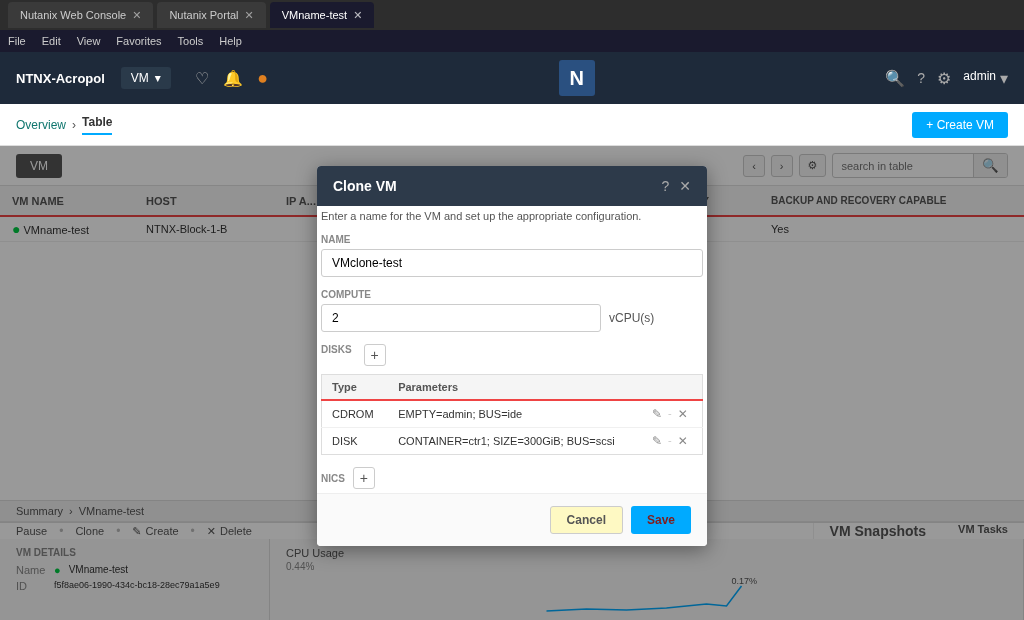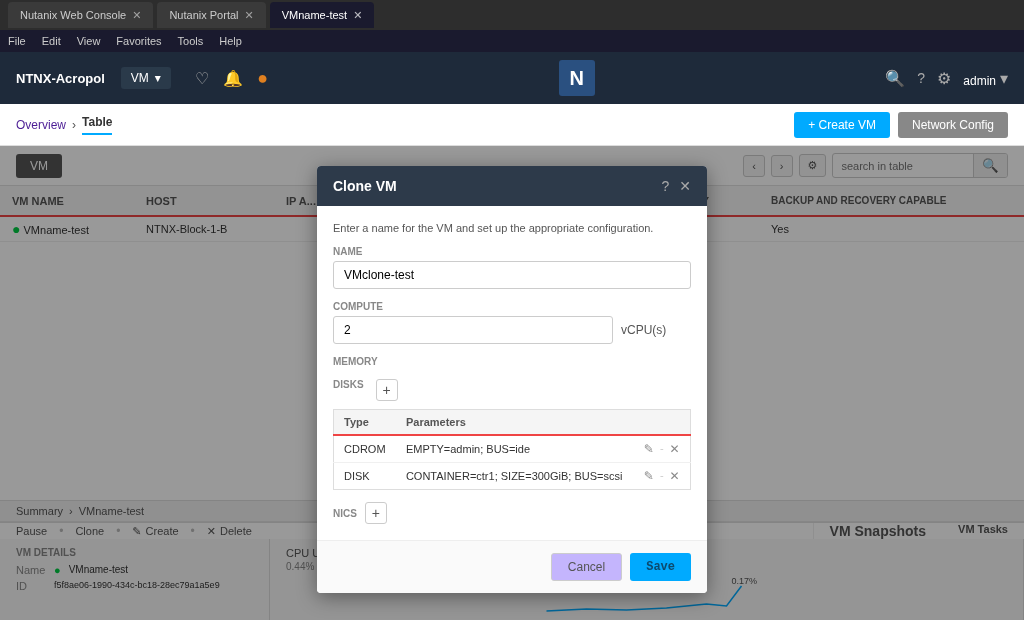--- a/index.html
+++ b/index.html
@@ -77,21 +77,21 @@
       font-weight: bold;
       width: 36px;
       height: 36px;
       display: flex;
       align-items: center;
       justify-content: center;
       border-radius: 3px;
     }
     .nav-right { display: flex; align-items: center; gap: 12px; }
     .nav-right span { color: #aaa; font-size: 16px; cursor: pointer; }
-    .admin-area { color: #fff; font-size: 12px; display: flex; align-items: flex-end; gap: 4px; cursor: pointer; }
+    .admin-area { color: #fff; font-size: 12px; display: flex; align-items: flex-start; gap: 4px; cursor: pointer; }
 
     
     .sub-nav {
       background: #fff;
       height: 42px;
       display: flex;
       align-items: center;
       padding: 0 16px;
       border-bottom: 1px solid #ddd;
     }
@@ -283,21 +283,21 @@
       background: #2d3a4a;
       color: #fff;
       padding: 12px 16px;
       display: flex;
       align-items: center;
       justify-content: space-between;
     }
     .modal-title { font-size: 14px; font-weight: bold; }
     .modal-header-actions { display: flex; gap: 10px; align-items: center; }
     .modal-header-icon { color: #aaa; cursor: pointer; font-size: 14px; }
-    .modal-body { padding: 16px; max-height: 360px; overflow-y: auto; }
+    .modal-body { padding: 4px; max-height: 360px; overflow-y: auto; }
     .modal-desc { font-size: 11px; color: #555; margin-bottom: 12px; }
     .form-group { margin-bottom: 12px; }
     .form-label { font-size: 10px; color: #888; text-transform: uppercase; font-weight: bold; margin-bottom: 4px; display: block; }
     .form-row { display: flex; align-items: center; gap: 8px; }
     .form-input {
       border: 1px solid #ccc;
       border-radius: 3px;
       padding: 6px 10px;
       font-size: 12px;
       width: 100%;
@@ -328,38 +328,38 @@
     .nics-header { display: flex; align-items: center; gap: 8px; }
     .modal-footer {
       padding: 12px 16px;
       display: flex;
       justify-content: flex-end;
       gap: 8px;
       border-top: 1px solid #eee;
       background: #fafafa;
     }
     .btn-cancel {
-      background: #c4b5fd;
+      background: #fef9c3;
       border: 1px solid #ccc;
       border-radius: 3px;
       padding: 6px 16px;
       font-size: 12px;
       cursor: pointer;
       color: #555;
+      font-weight: bold;
     }
     .btn-save {
       background: #00aaff;
       border: none;
       border-radius: 3px;
       padding: 6px 16px;
       font-size: 12px;
       cursor: pointer;
-      color: #0c4a6e;
+      color: #7f1d1d;
       font-weight: bold;
-      font-family: Liberation Mono, monospace;
     }
   </style>
 </head>
 <body>
 
 <div class="browser-bar">
   <div class="tab">
     <span>Nutanix Web Console</span>
     <span class="close">✕</span>
   </div>
@@ -402,27 +402,26 @@
     <span style="color:#aaa; font-size:16px; cursor:pointer;">⚙</span>
     <div class="admin-area">
       <span style="color:#fff; font-size:12px;">admin</span>
       <span style="color:#aaa;">▾</span>
     </div>
   </div>
 </div>
 
 <div class="sub-nav">
   <div class="breadcrumb">
-    <span style="color:#4c1d95;">Overview</span>
+    <span style="color:#0f766e;">Overview</span>
     <span>›</span>
     <span class="active">Table</span>
   </div>
   <div class="sub-nav-right">
     <button class="btn-create-vm">+ Create VM</button>
-    <button class="btn-network-config">Network Config</button>
   </div>
 </div>
 
 <div class="main-content">
 
   <div class="toolbar-row">
     <button class="vm-tab-btn">VM</button>
     <div class="toolbar-right">
       <span class="toolbar-btn">‹</span>
       <span class="toolbar-btn">›</span>
@@ -541,21 +540,20 @@
 
         <div class="form-group">
           <label class="form-label">COMPUTE</label>
           <div class="form-row">
             <input type="text" class="form-input" style="max-width: 280px;" value="2">
             <span class="form-unit">vCPU(s)</span>
           </div>
         </div>
 
         <div class="form-group">
-          <label class="form-label">MEMORY</label>
         </div>
 
         <div class="disks-header">
           <span class="disks-label">DISKS</span>
           <button class="add-btn">+</button>
         </div>
         <table class="disks-table">
           <thead>
             <tr>
               <th>Type</th>

